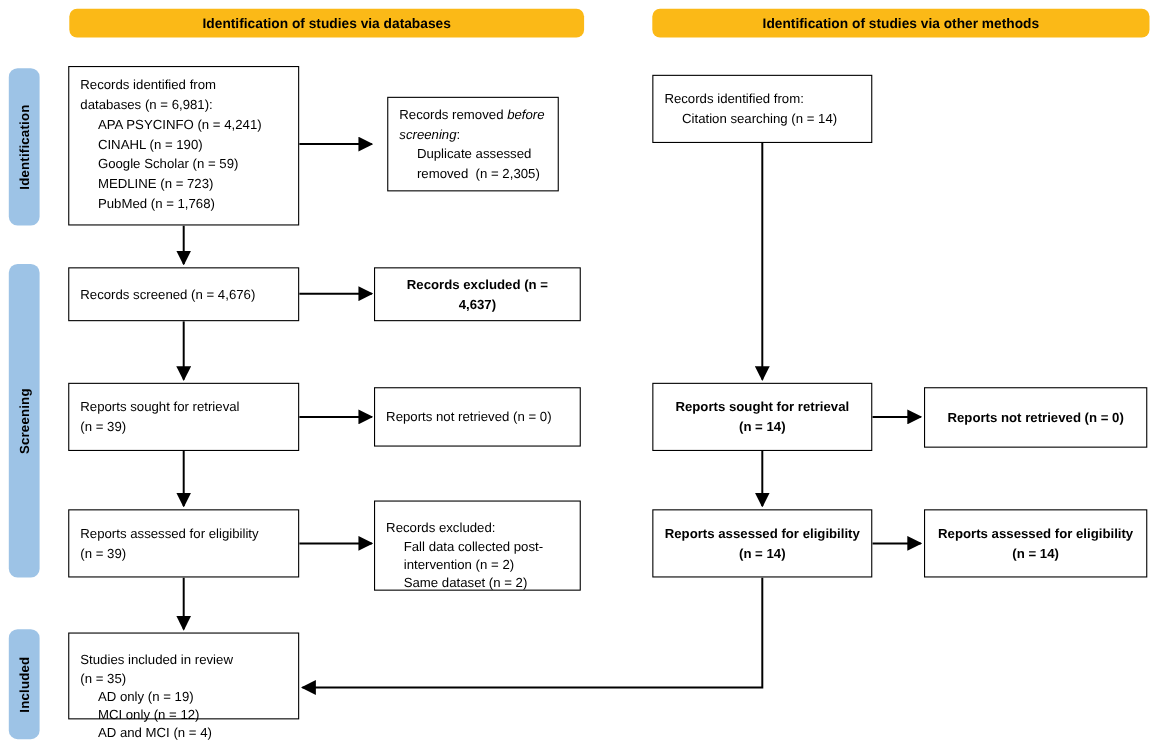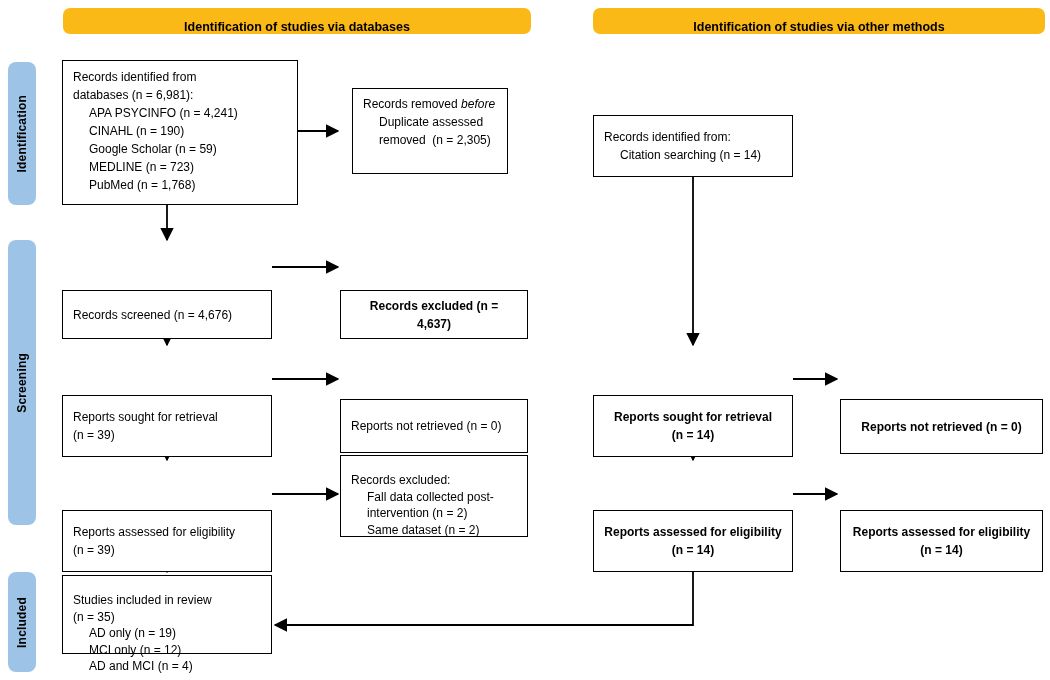--- a/index.html
+++ b/index.html
@@ -19,21 +19,21 @@
     position: absolute;
     left: 0; top: 0;
     width: 1050px; height: 680px;
     pointer-events: none;
   }
   .banner {
     position: absolute;
     background: var(--banner-bg, #FBB917);
     border-radius: 7px;
     display: flex;
-    align-items: flex-end;
+    align-items: center;
     justify-content: center;
     font-weight: bold;
     font-size: 12.5px;
   }
   .stage {
     position: absolute;
     background: var(--stage-bg, #9DC3E6);
     border-radius: 8px;
     display: flex;
     align-items: center;
@@ -49,21 +49,21 @@
   }
   .box {
     position: absolute;
     background: #fff;
     border: 1.5px solid var(--box-border, #000);
     font-size: 12px;
     line-height: 18px;
     padding: 7px 10px;
   }
   .box .line { white-space: pre-wrap; }
-  .vcenter { display: flex; flex-direction: column; justify-content: center; margin-top: 47px; }
+  .vcenter { display: flex; flex-direction: column; justify-content: center; }
   .tcenter { text-align: center; font-weight: bold; }
   .indent { padding-left: 16px; }
   .tight { line-height: 16.5px; padding-top: 16px; padding-bottom: 5px; }
 </style>
 </head>
 <body>
 
 <div class="canvas">
 
   <svg class="arrows" width="1050" height="680" viewBox="0 0 1050 680" xmlns="http://www.w3.org/2000/svg">
@@ -97,32 +97,33 @@
   <div class="stage" style="left:8px; top:62px; width:28px; height:143px;">
     <span>Identification</span>
   </div>
   <div class="stage" style="left:8px; top:240px; width:28px; height:285px;">
     <span>Screening</span>
   </div>
   <div class="stage" style="left:8px; top:572px; width:28px; height:100px;">
     <span>Included</span>
   </div>
 
-  <div class="box" style="left:62px; top:60px; width:236px; height:145px;">
+  <div class="box" style="left:62px; top:60px; width:210px; height:145px;">
     <div class="line">Records identified from</div>
     <div class="line">databases (n = 6,981):</div>
     <div class="line indent">APA PSYCINFO (n = 4,241)</div>
     <div class="line indent">CINAHL (n = 190)</div>
     <div class="line indent">Google Scholar (n = 59)</div>
     <div class="line indent">MEDLINE (n = 723)</div>
     <div class="line indent">PubMed (n = 1,768)</div>
   </div>
 
   <div class="box" style="left:352px; top:88px; width:156px; height:86px; padding-top:6px;">
     <div class="line"><span>Records removed </span><i>before</i></div>
+    <div class="line"><i>screening</i><span>:</span></div>
     <div class="line indent">Duplicate assessed</div>
     <div class="line indent">removed  (n = 2,305)</div>
   </div>
 
   <div class="box vcenter" style="left:62px; top:243px; width:210px; height:49px;">
     <div class="line">Records screened (n = 4,676)</div>
   </div>
 
   <div class="box vcenter tcenter" style="left:340px; top:243px; width:188px; height:49px;">
     <div class="line">Records excluded (n =</div>

